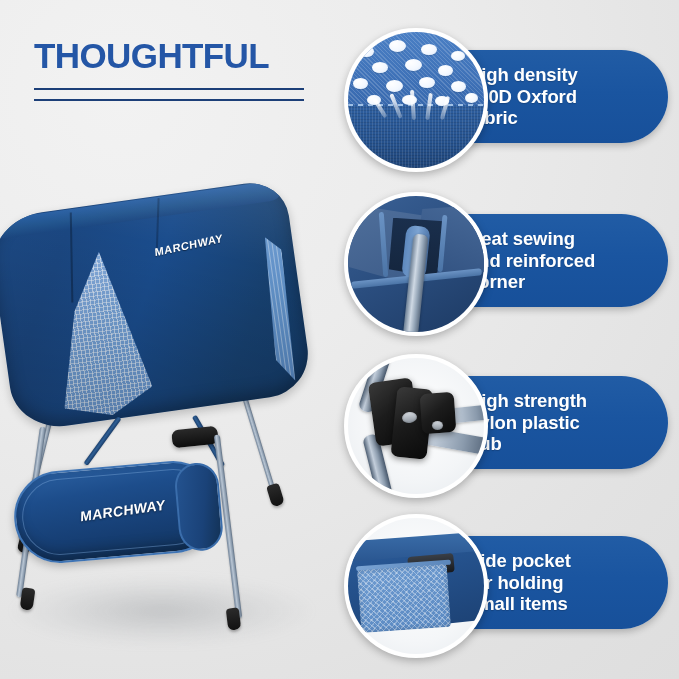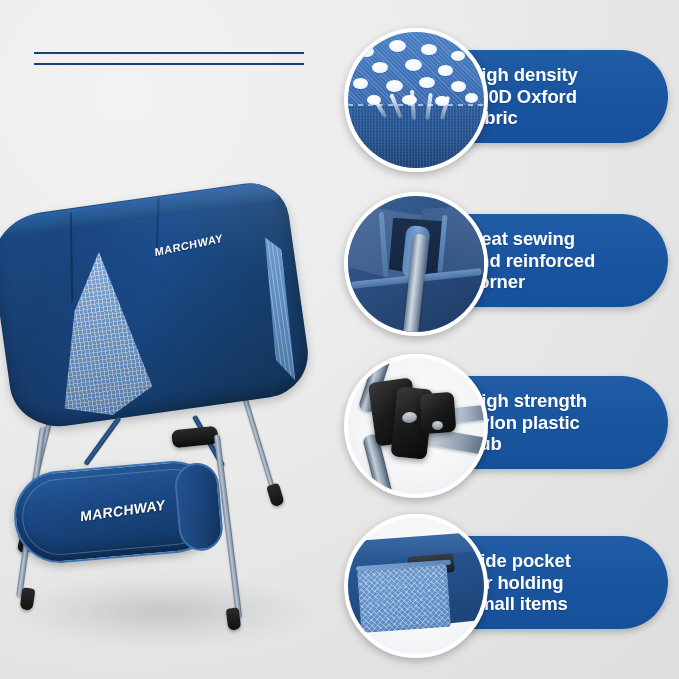--- a/index.html
+++ b/index.html
@@ -285,20 +285,21 @@
     background:linear-gradient(90deg,#7aa4d4,#5b86ba);border-radius:3px;
     transform:rotate(-4deg);
   }
 </style>
 </head>
 <body>
 
 <div id="stage">
 
   <div class="headline">
+    <div class="h-main">THOUGHTFUL</div>
     <div class="rule"></div>
     <div class="rule lower"></div>
   </div>
 
   <div class="product">
     <div class="prod-shadow"></div>
 
     <div class="leg" style="left:44px;top:215px;width:5px;height:150px;transform:rotate(14deg);"></div>
     <div class="leg" style="left:262px;top:200px;width:5px;height:120px;transform:rotate(-17deg);"></div>
     <div class="foot" style="left:27px;top:355px;transform:rotate(14deg);"></div>

